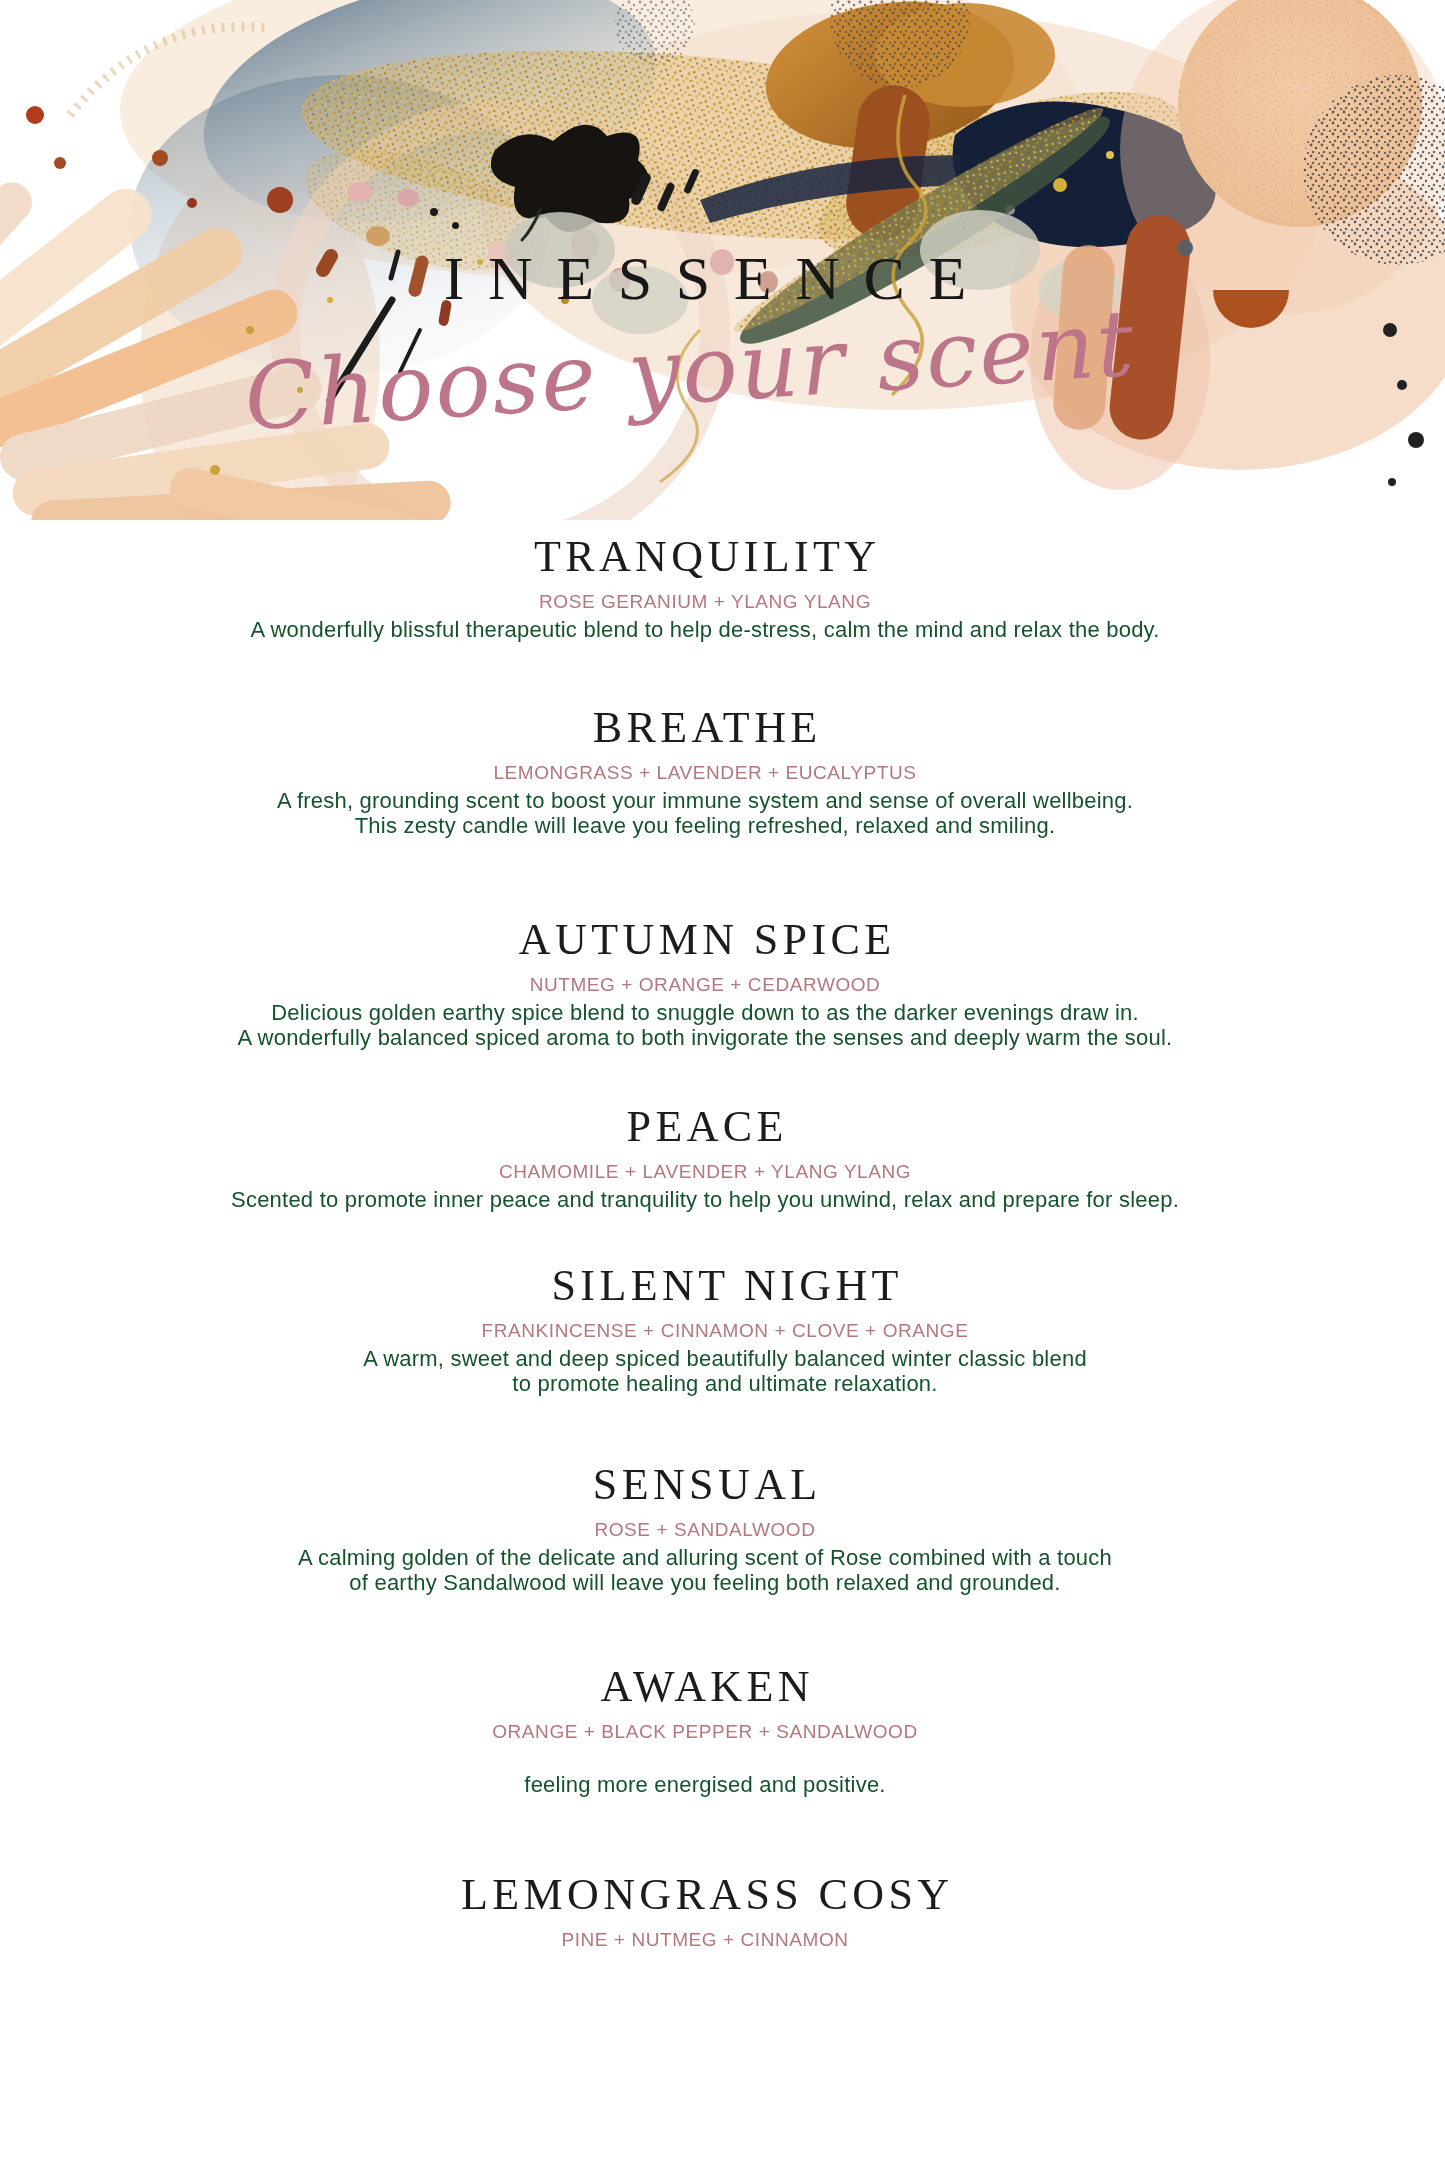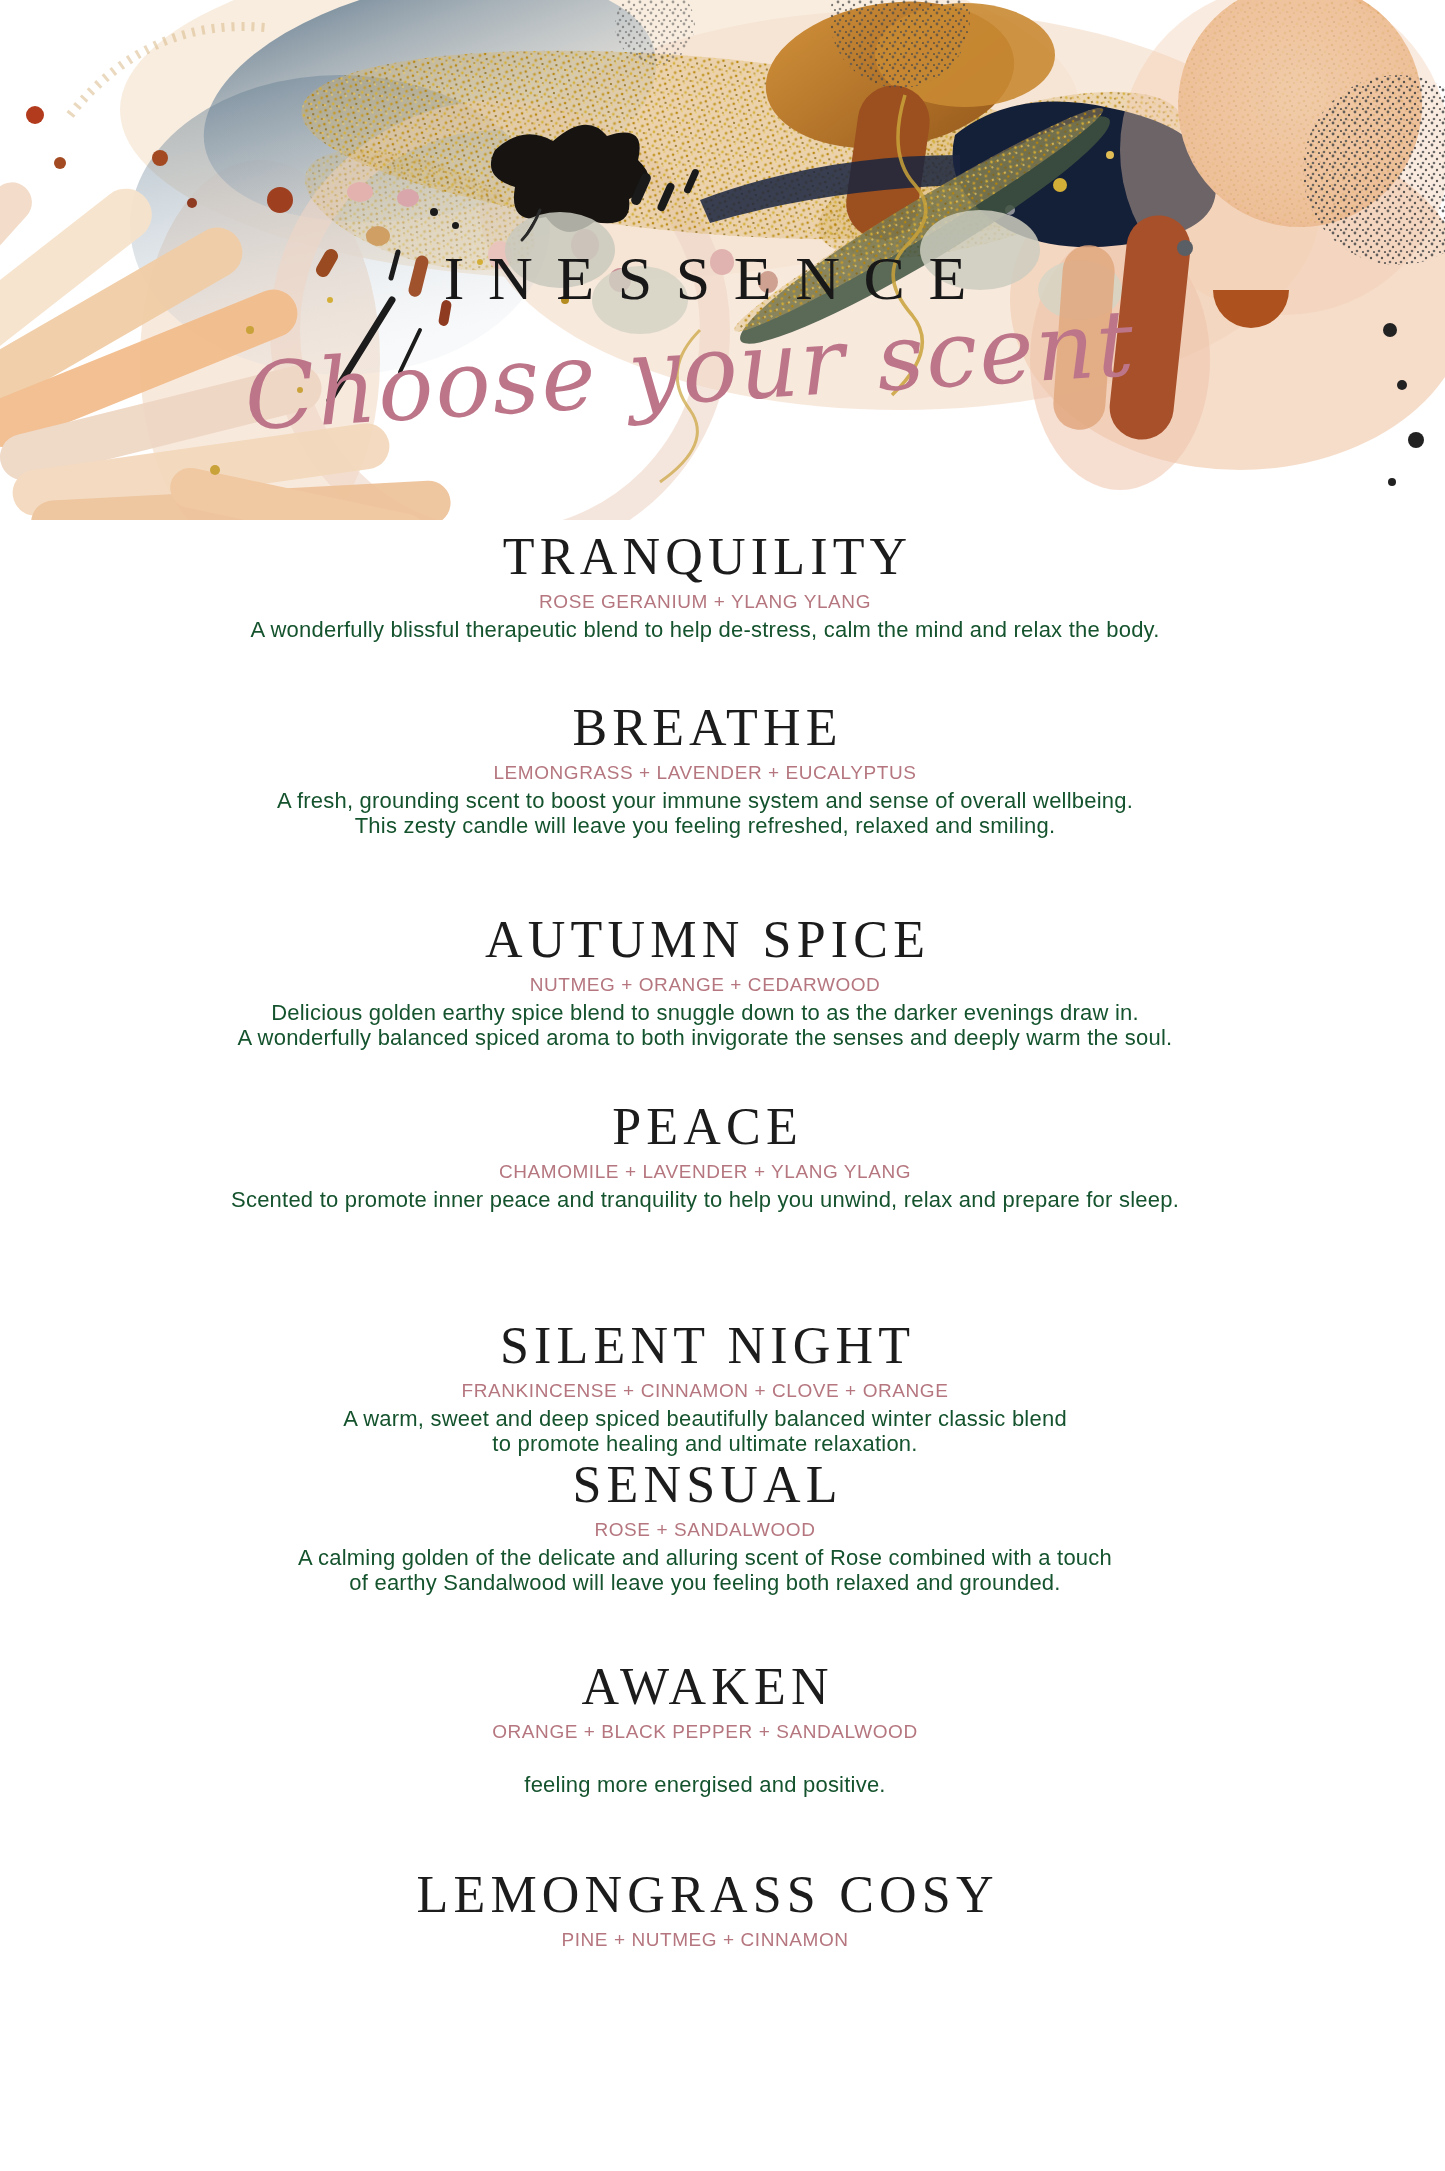--- a/index.html
+++ b/index.html
@@ -49,42 +49,42 @@
   .scent{
     position:absolute;
     left:0;
     width:1410px;
     text-align:center;
   }
   .scent h2{
     margin:0;
     font-family:"Liberation Serif","DejaVu Serif",serif;
     font-weight:400;
-    font-size:52px;
+    font-size:44px;
     line-height:52px;
     letter-spacing:0.10em;
     text-indent:0.10em;
     color:#1c1c1c;
   }
   .scent .notes{
     margin-top:6px;
     font-size:19px;
     line-height:26px;
     letter-spacing:0.03em;
     color:#b5767f;
   }
   .scent .desc{
     margin:2px 0 0 0;
     font-size:22px;
     line-height:25px;
     letter-spacing:0.01em;
     color:#14532d;
   }
   .s1{top:531px;} .s2{top:702px;} .s3{top:914px;} .s4{top:1101px;}
-  .s5{top:1320px;} .s6{top:1459px;} .s7{top:1661px;} .s8{top:1869px;}
+  .s5{top:1260px;padding-left:20px;} .s6{top:1459px;} .s7{top:1661px;} .s8{top:1869px;}
 </style>
 </head>
 <body>
 
 <div class="page">
 
   <div class="header-art">
     <svg width="1445" height="520" viewBox="0 0 1445 520" aria-hidden="true">
       <defs>
         <linearGradient id="gBlue" x1="0" y1="0" x2="0.3" y2="1">

